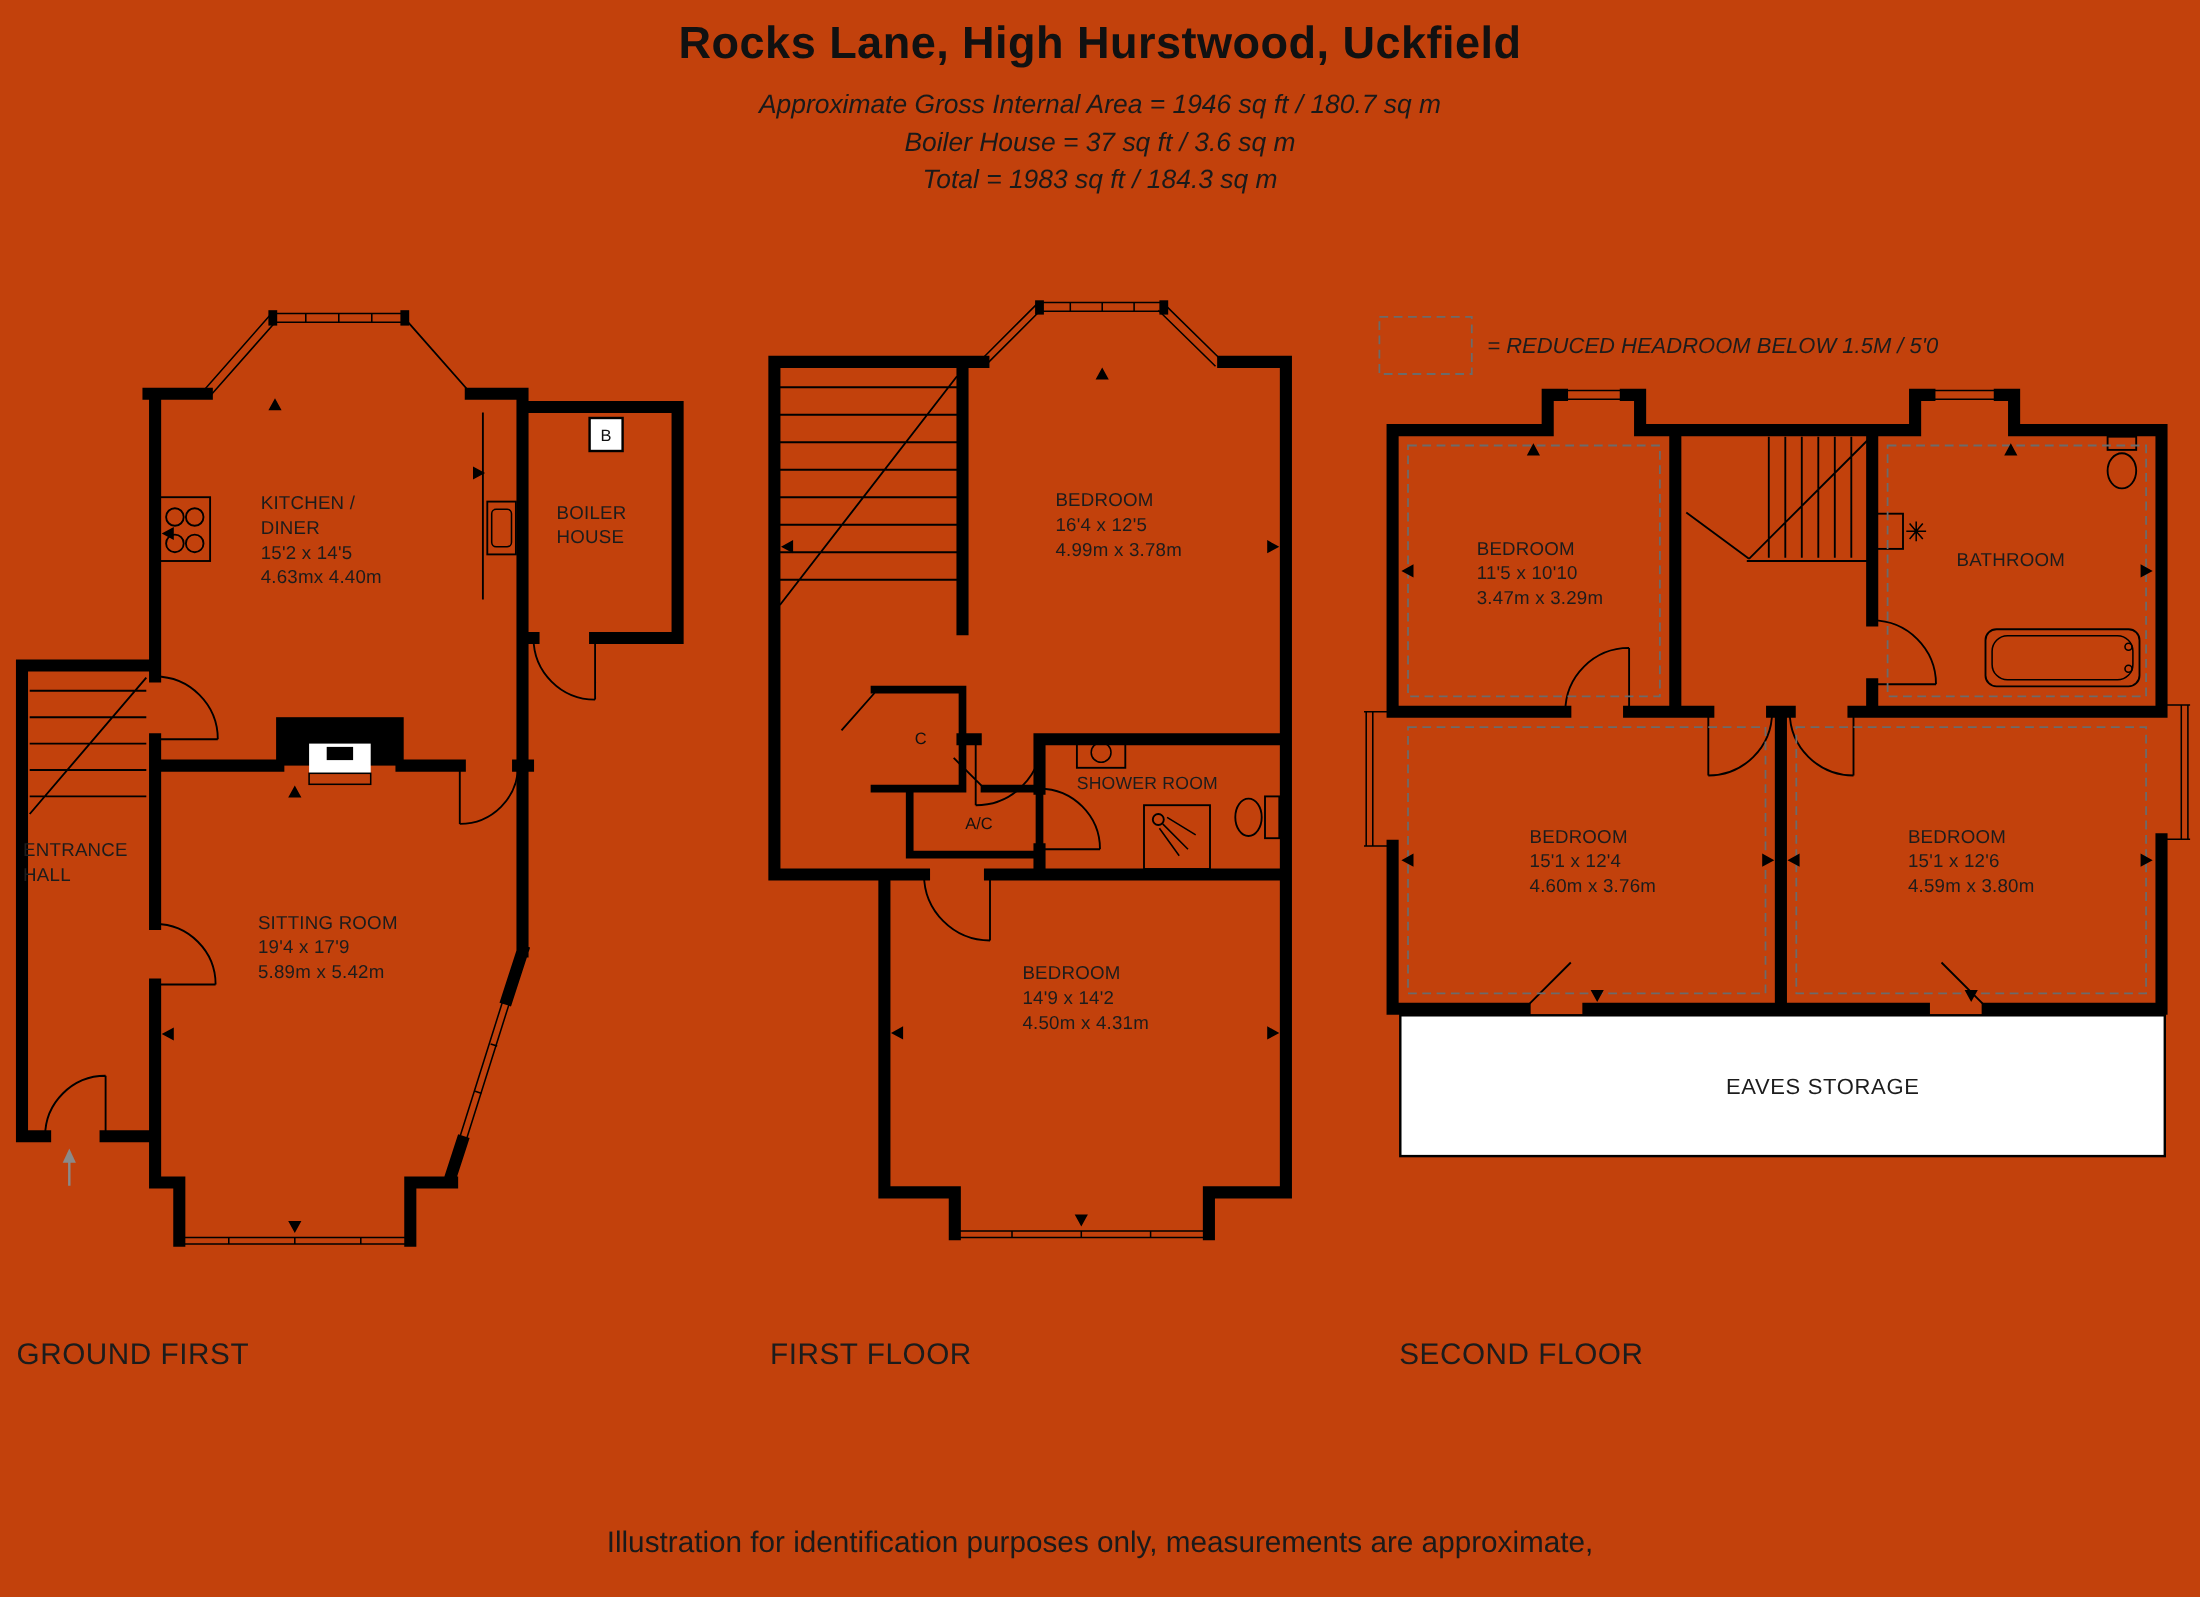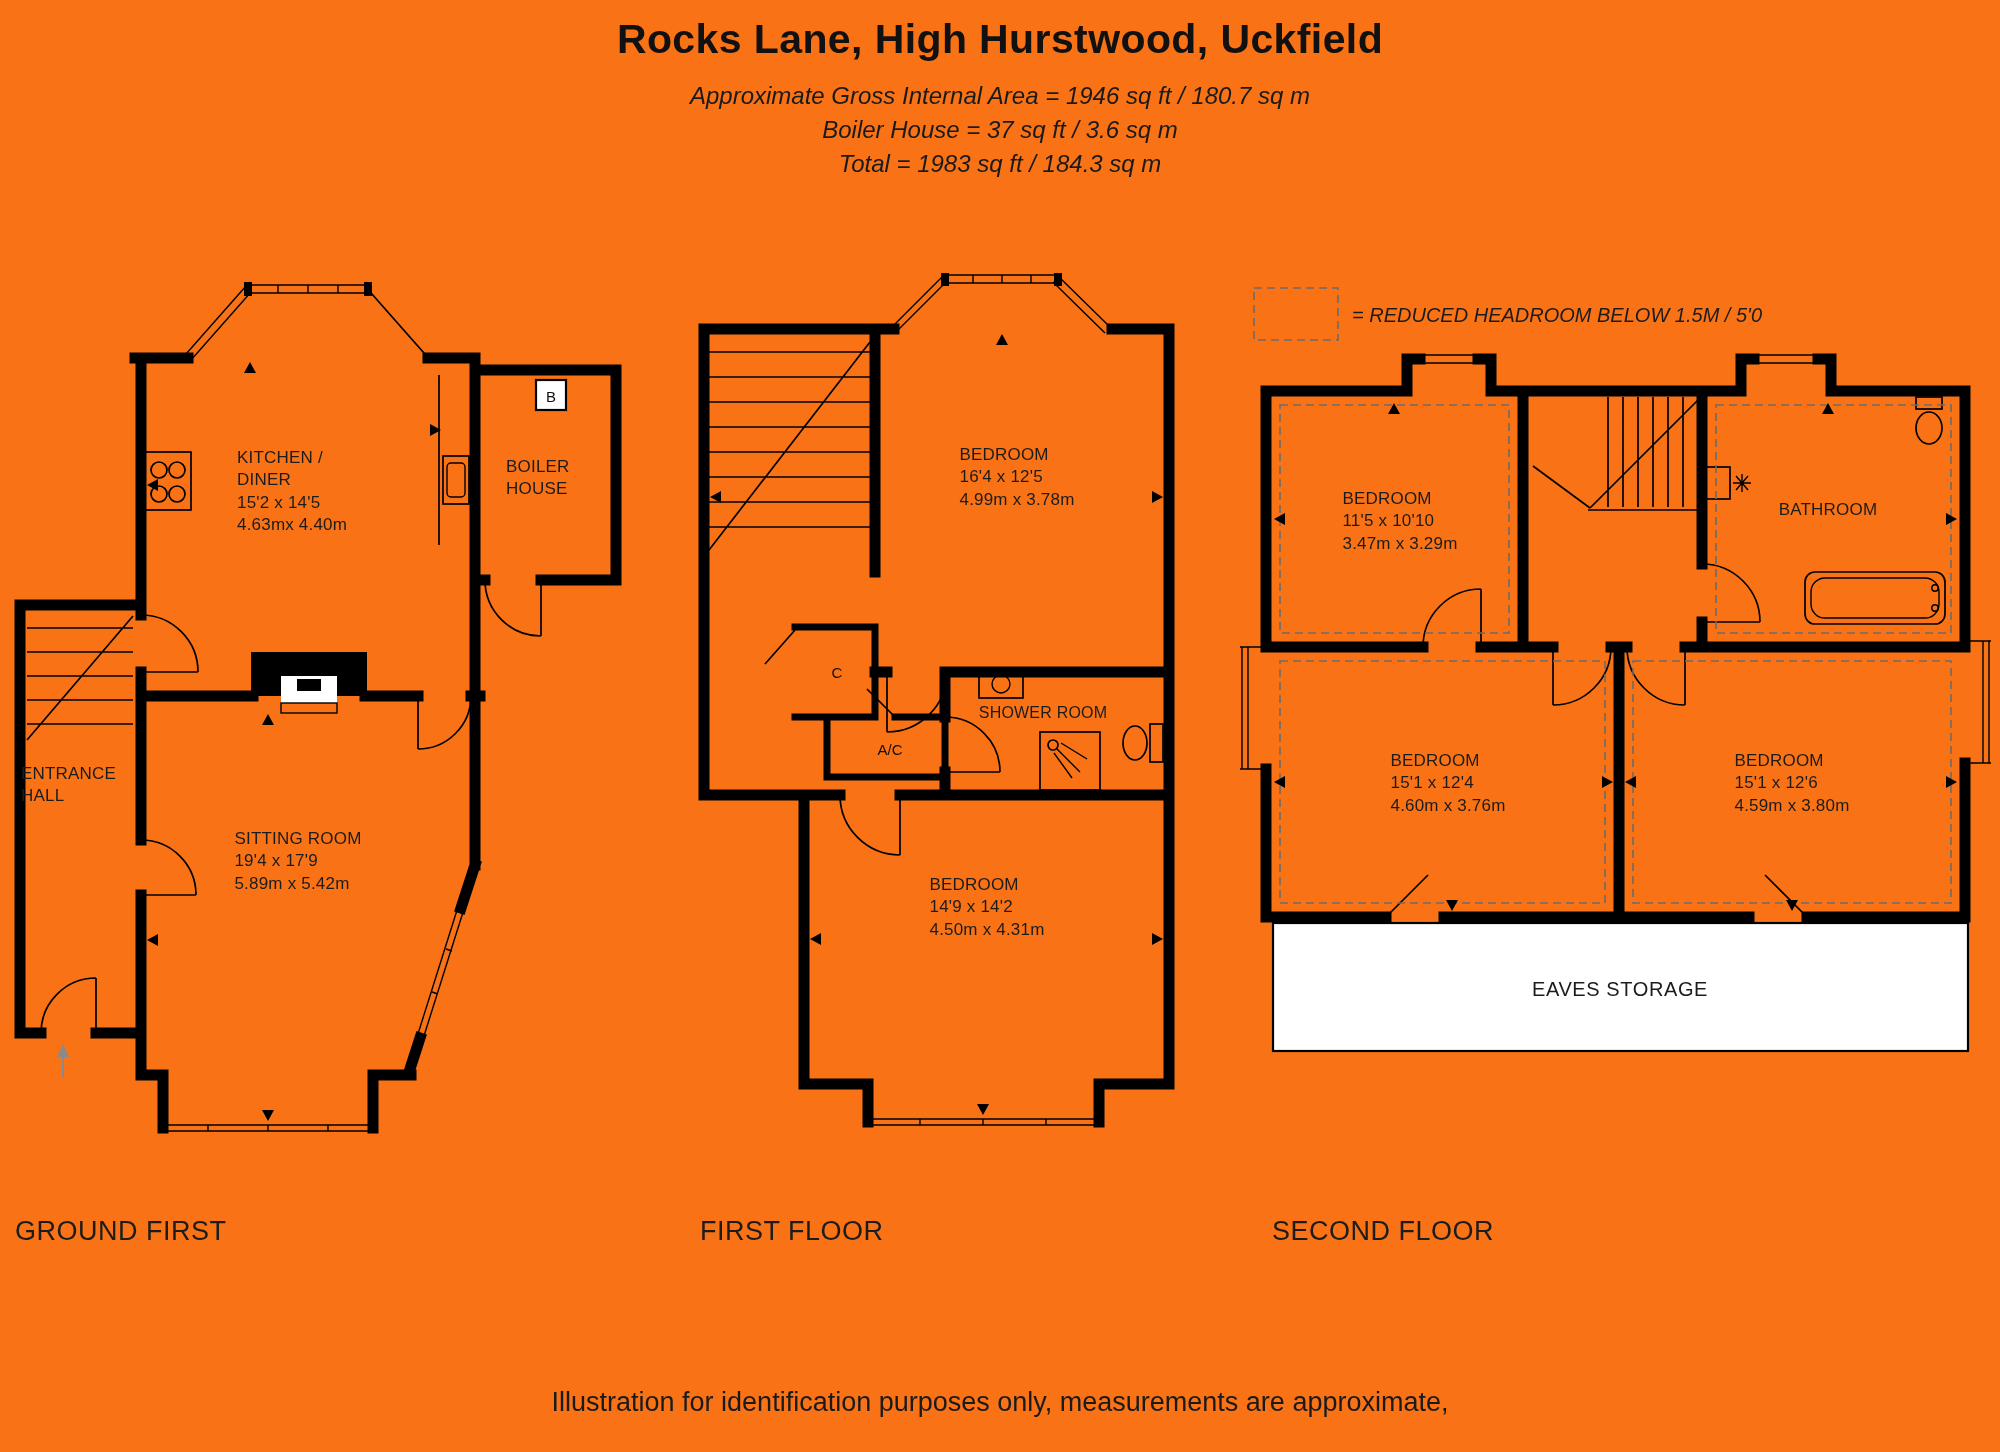--- a/index.html
+++ b/index.html
@@ -1,27 +1,27 @@
 <!DOCTYPE html>
 <html><head>
 <meta charset="utf-8">
 <style>
   html,body{margin:0;padding:0;background:#fff;}
-  .canvas{position:relative;width:2000px;height:1452px;background:#f97316;overflow:hidden;
+  .canvas{position:relative;width:2000px;height:1452px;background:#c2410c;overflow:hidden;
           font-family:"Liberation Sans",sans-serif;color:#1a1a1a;}
   .header{position:absolute;left:0;top:16px;width:100%;text-align:center;}
   .title{margin:0 0 16px 0;font-size:41px;font-weight:700;letter-spacing:.4px;color:#111;}
   .area-line{font-size:24px;line-height:34px;color:#1a1a1a;font-style:italic;}
   .floor{position:absolute;}
   .floor svg{position:absolute;left:0;top:0;}
   .room-label{position:absolute;transform:translate(-50%,-50%);text-align:left;
               font-size:17px;line-height:1.32;letter-spacing:.2px;color:#1c1c1c;}
   .room-label .ln{display:block;}
   .nowrap{white-space:nowrap;}
-  .md{font-size:20px;letter-spacing:.6px;}
+  .md{font-size:20px;letter-spacing:.6px;margin-left:37px;}
   .sm{font-size:16px;}
   .floor-label{position:absolute;font-size:27px;letter-spacing:.5px;color:#1c1c1c;}
   .legend-text{position:absolute;transform:translateY(-50%);font-size:20px;white-space:nowrap;color:#1c1c1c;font-style:italic;}
   .footer{position:absolute;left:0;top:1336px;width:100%;text-align:center;font-size:27px;line-height:36px;color:#1a1a1a;margin-top:48px;}
   
   .w{stroke:#000;stroke-width:11;fill:none;stroke-linecap:square;}
   .w7{stroke:#000;stroke-width:7;fill:none;stroke-linecap:square;}
   .t{stroke:#000;stroke-width:1.7;fill:none;}
   .t2{stroke:#000;stroke-width:2.2;fill:#fff;}
   .t15{stroke:#000;stroke-width:1.4;fill:none;}

